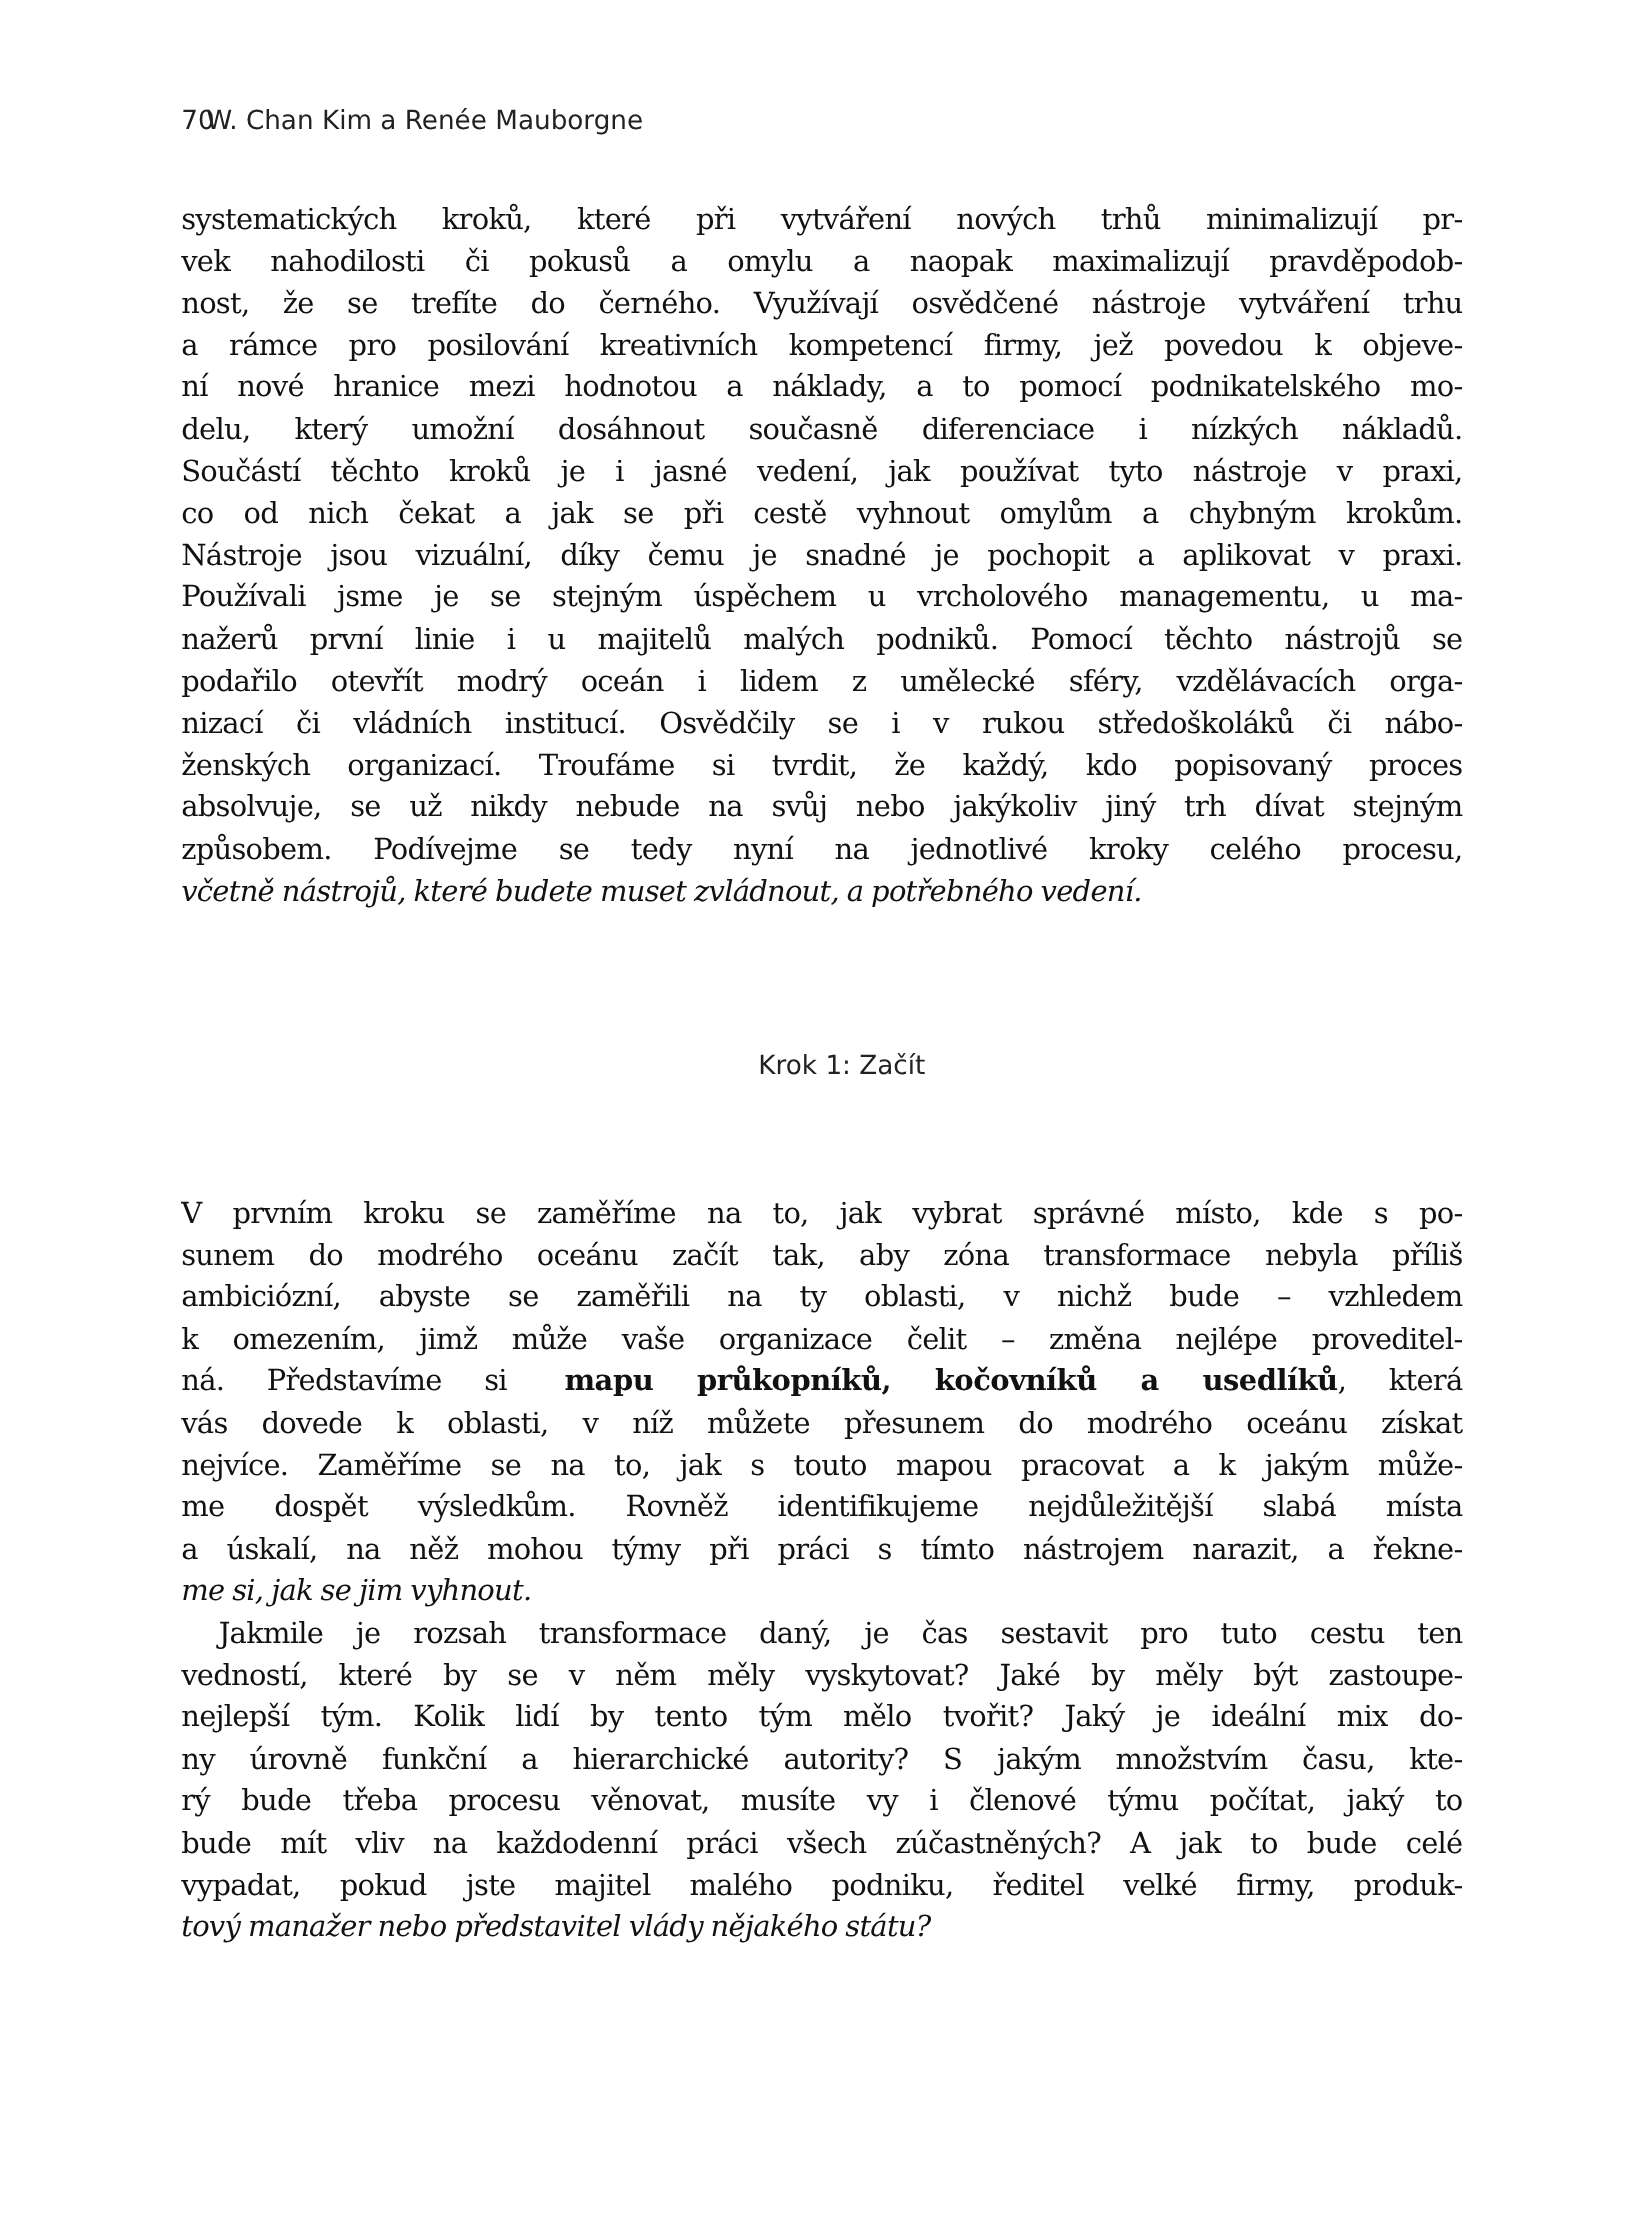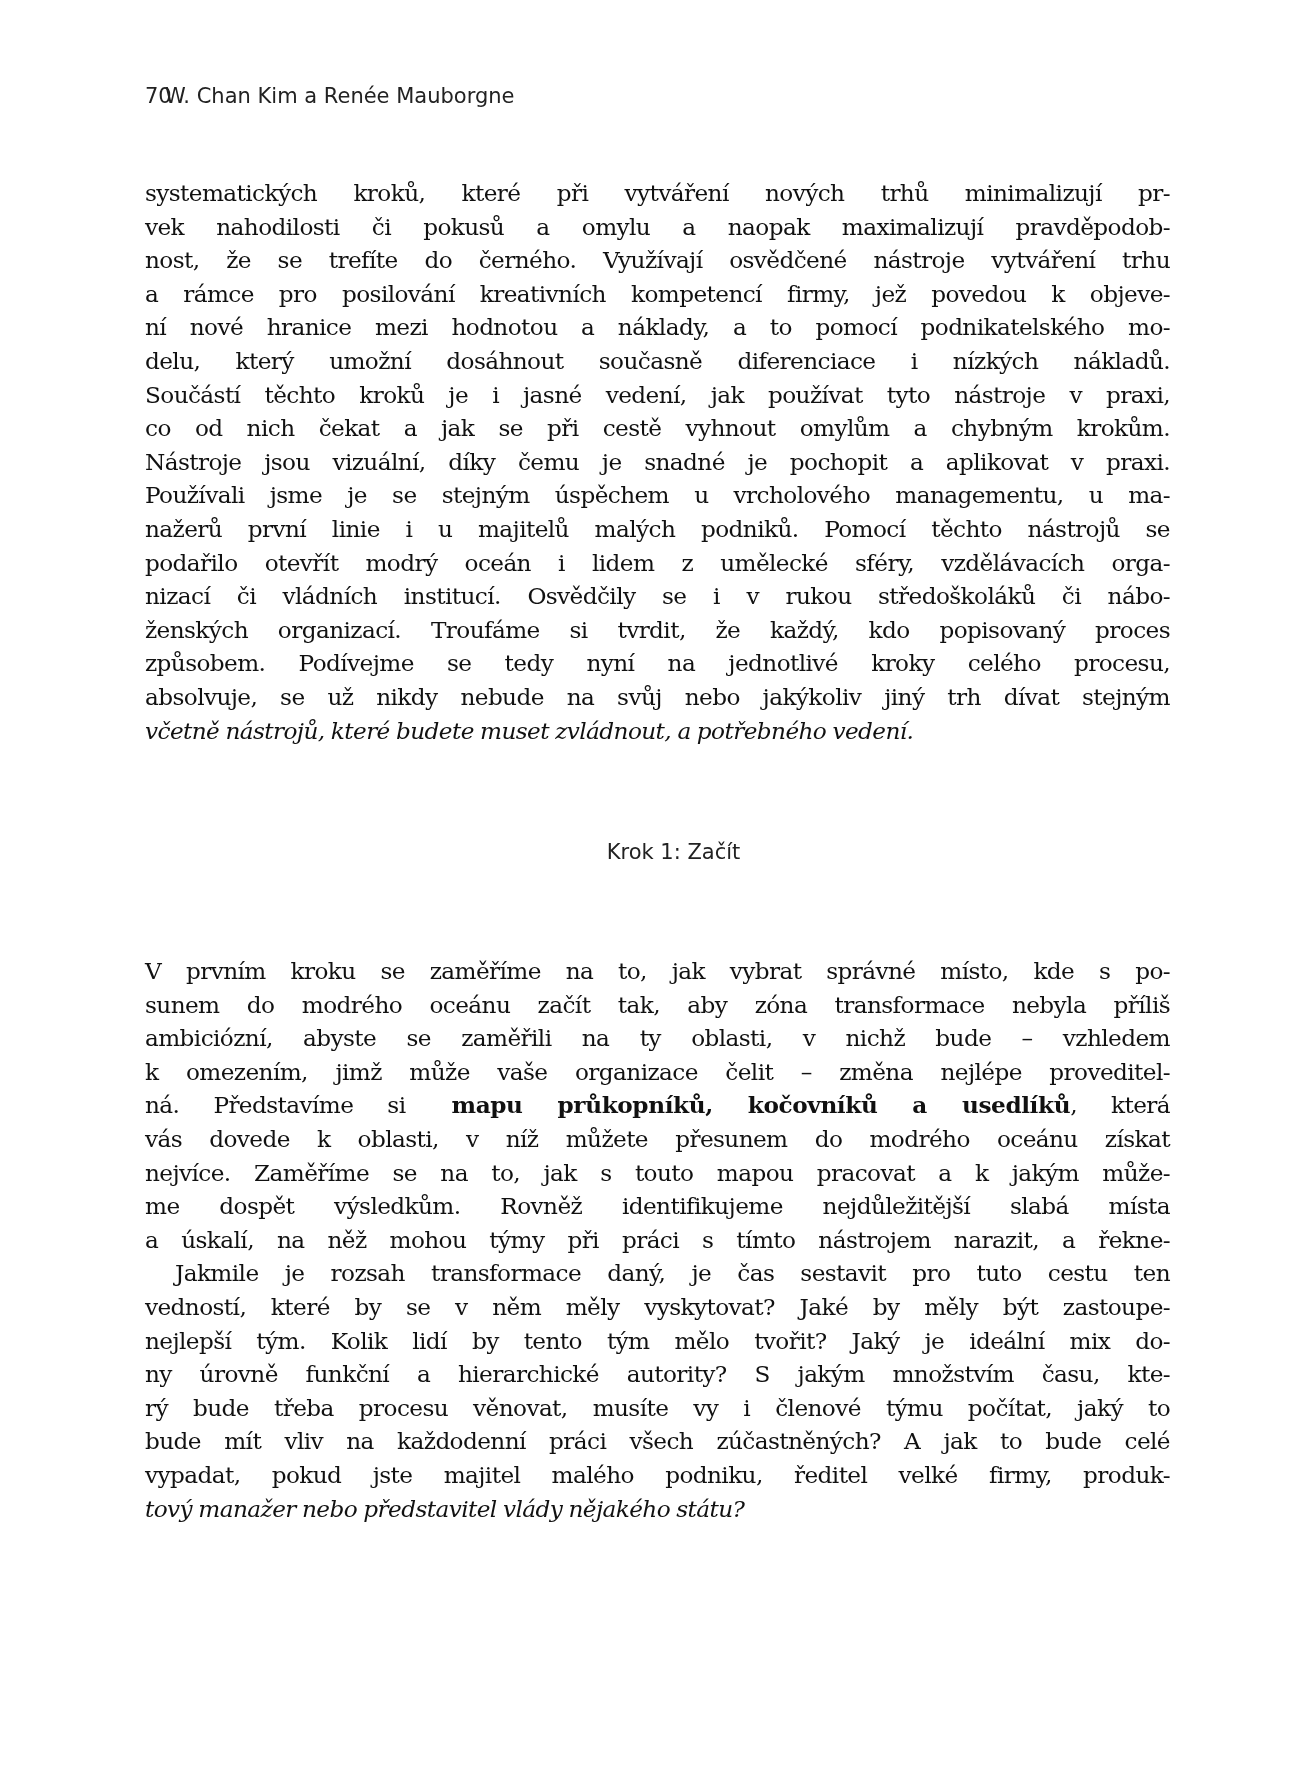--- a/index.html
+++ b/index.html
@@ -11,21 +11,21 @@
   .page-number { position: absolute; left: 0; top: 0; }
   .header-authors { position: absolute; left: 0; right: 0; top: 0; text-align: left; padding-left: 20px; }
   .body-text {
     position: absolute; left: 145px; width: 1025px;
     font-family: "DejaVu Serif", serif; font-size: 23.2px; line-height: 33.6px;
     letter-spacing: -0.6px; word-spacing: -0.5px; color: #111;
   }
   .line { display: block; white-space: nowrap; text-align: justify; text-align-last: justify; height: 33.6px; }
   .line.last { text-align-last: left; font-style: italic; }
   .indent { padding-left: 30px; }
-  .block-1 { top: 176px; }
+  .block-1 { top: 159px; }
   .block-2 { top: 954px; }
   .section-heading {
     position: absolute; top: 840px; left: 145px; width: 1025px; text-align: center;
     font-family: "DejaVu Sans", sans-serif; font-size: 21px; color: #222; padding-left: 16px;
   }
   b { font-weight: bold; letter-spacing: -0.4px; margin-left: 12px; }
 </style>
 </head>
 <body>
 
@@ -42,38 +42,39 @@
   <span class="line">ní nové hranice mezi hodnotou a náklady, a to pomocí podnikatelského mo-</span>
   <span class="line">delu, který umožní dosáhnout současně diferenciace i nízkých nákladů.</span>
   <span class="line">Součástí těchto kroků je i jasné vedení, jak používat tyto nástroje v praxi,</span>
   <span class="line">co od nich čekat a jak se při cestě vyhnout omylům a chybným krokům.</span>
   <span class="line">Nástroje jsou vizuální, díky čemu je snadné je pochopit a aplikovat v praxi.</span>
   <span class="line">Používali jsme je se stejným úspěchem u vrcholového managementu, u ma-</span>
   <span class="line">nažerů první linie i u majitelů malých podniků. Pomocí těchto nástrojů se</span>
   <span class="line">podařilo otevřít modrý oceán i lidem z umělecké sféry, vzdělávacích orga-</span>
   <span class="line">nizací či vládních institucí. Osvědčily se i v rukou středoškoláků či nábo-</span>
   <span class="line">ženských organizací. Troufáme si tvrdit, že každý, kdo popisovaný proces</span>
+  <span class="line">absolvuje, se už nikdy nebude na svůj nebo jakýkoliv jiný trh dívat stejným</span>
   <span class="line">způsobem. Podívejme se tedy nyní na jednotlivé kroky celého procesu,</span>
-  <span class="line">absolvuje, se už nikdy nebude na svůj nebo jakýkoliv jiný trh dívat stejným</span>
   <span class="line last">včetně nástrojů, které budete muset zvládnout, a potřebného vedení.</span>
 </div>
 
 <div class="section-heading">Krok 1: Začít</div>
 
 <div class="body-text block-2">
   <div>
     <span class="line">V prvním kroku se zaměříme na to, jak vybrat správné místo, kde s po-</span>
     <span class="line">sunem do modrého oceánu začít tak, aby zóna transformace nebyla příliš</span>
     <span class="line">ambiciózní, abyste se zaměřili na ty oblasti, v nichž bude – vzhledem</span>
     <span class="line">k omezením, jimž může vaše organizace čelit – změna nejlépe proveditel-</span>
     <span class="line"><span>ná. Představíme si </span><b>mapu průkopníků, kočovníků a usedlíků</b><span>, která</span></span>
     <span class="line">vás dovede k oblasti, v níž můžete přesunem do modrého oceánu získat</span>
     <span class="line">nejvíce. Zaměříme se na to, jak s touto mapou pracovat a k jakým může-</span>
     <span class="line">me dospět výsledkům. Rovněž identifikujeme nejdůležitější slabá místa</span>
     <span class="line">a úskalí, na něž mohou týmy při práci s tímto nástrojem narazit, a řekne-</span>
+    <span class="line last">me si, jak se jim vyhnout.</span>
   </div>
   <div>
     <span class="line indent">Jakmile je rozsah transformace daný, je čas sestavit pro tuto cestu ten</span>
     <span class="line">vedností, které by se v něm měly vyskytovat? Jaké by měly být zastoupe-</span>
     <span class="line">nejlepší tým. Kolik lidí by tento tým mělo tvořit? Jaký je ideální mix do-</span>
     <span class="line">ny úrovně funkční a hierarchické autority? S jakým množstvím času, kte-</span>
     <span class="line">rý bude třeba procesu věnovat, musíte vy i členové týmu počítat, jaký to</span>
     <span class="line">bude mít vliv na každodenní práci všech zúčastněných? A jak to bude celé</span>
     <span class="line">vypadat, pokud jste majitel malého podniku, ředitel velké firmy, produk-</span>
     <span class="line last">tový manažer nebo představitel vlády nějakého státu?</span>

